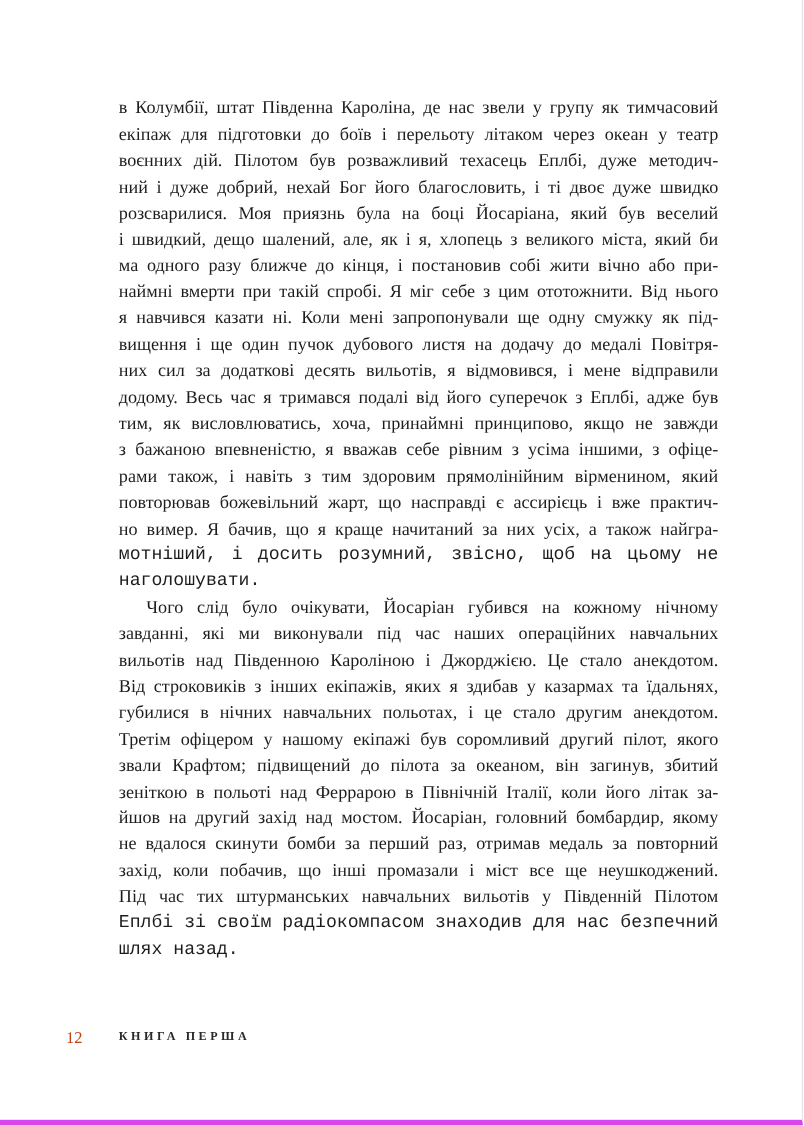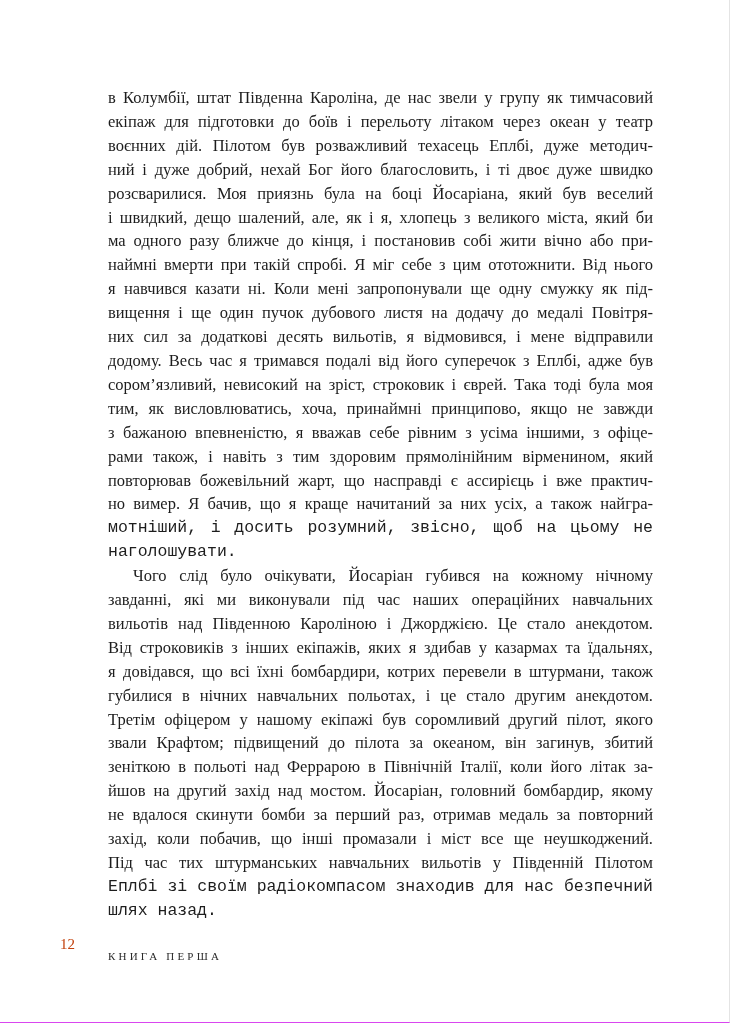--- a/index.html
+++ b/index.html
@@ -9,21 +9,21 @@
     height: 1024px;
     background: #ffffff;
     overflow: hidden;
   }
   .page {
     position: relative;
     width: 730px;
     height: 1023px;
     background: #ffffff;
     border-right: 1px solid #e4e4e4;
-    border-bottom: 1px solid #d946ef;
+    border-bottom: 5px solid #d946ef;
     box-sizing: border-box;
   }
   .text-block {
     position: absolute;
     left: 108px;
     top: 86px;
     width: 545px;
     font-family: "Liberation Serif", "DejaVu Serif", serif;
     font-size: 16.5px;
     line-height: 23.9px;
@@ -52,56 +52,55 @@
     position: absolute;
     left: 60px;
     top: 0;
     font-family: "Liberation Serif", "DejaVu Serif", serif;
     font-size: 15px;
     color: #c2410c;
   }
   .running-title {
     position: absolute;
     left: 108px;
-    top: 14px;
+    top: 0;
     font-family: "Liberation Serif", "DejaVu Serif", serif;
     font-size: 11px;
     letter-spacing: 3.2px;
     color: #2a2a2a;
+    font-weight: bold;
   }
 </style>
 </head>
 <body>
 
 <div class="page">
   <div class="text-block" id="textBlock">
       <div class="line">в Колумбії, штат Південна Кароліна, де нас звели у групу як тимчасовий</div>
       <div class="line">екіпаж для підготовки до боїв і перельоту літаком через океан у театр</div>
       <div class="line">воєнних дій. Пілотом був розважливий техасець Еплбі, дуже методич-</div>
       <div class="line">ний і дуже добрий, нехай Бог його благословить, і ті двоє дуже швидко</div>
       <div class="line">розсварилися. Моя приязнь була на боці Йосаріана, який був веселий</div>
       <div class="line">і швидкий, дещо шалений, але, як і я, хлопець з великого міста, який би</div>
       <div class="line">ма одного разу ближче до кінця, і постановив собі жити вічно або при-</div>
       <div class="line">наймні вмерти при такій спробі. Я міг себе з цим ототожнити. Від нього</div>
       <div class="line">я навчився казати ні. Коли мені запропонували ще одну смужку як під-</div>
       <div class="line">вищення і ще один пучок дубового листя на додачу до медалі Повітря-</div>
       <div class="line">них сил за додаткові десять вильотів, я відмовився, і мене відправили</div>
       <div class="line">додому. Весь час я тримався подалі від його суперечок з Еплбі, адже був</div>
-      <div class="line">сором’язливий, невисокий на зріст, строковик і єврей. Така тоді була моя</div>
       <div class="line">тим, як висловлюватись, хоча, принаймні принципово, якщо не завжди</div>
       <div class="line">з бажаною впевненістю, я вважав себе рівним з усіма іншими, з офіце-</div>
       <div class="line">рами також, і навіть з тим здоровим прямолінійним вірменином, який</div>
       <div class="line">повторював божевільний жарт, що насправді є ассирієць і вже практич-</div>
       <div class="line">но вимер. Я бачив, що я краще начитаний за них усіх, а також найгра-</div>
       <div class="line last">мотніший, і досить розумний, звісно, щоб на цьому не наголошувати.</div>
       <div class="line indent">Чого слід було очікувати, Йосаріан губився на кожному нічному</div>
       <div class="line">завданні, які ми виконували під час наших операційних навчальних</div>
       <div class="line">вильотів над Південною Кароліною і Джорджією. Це стало анекдотом.</div>
       <div class="line">Від строковиків з інших екіпажів, яких я здибав у казармах та їдальнях,</div>
-      <div class="line">я довідався, що всі їхні бомбардири, котрих перевели в штурмани, також</div>
       <div class="line">губилися в нічних навчальних польотах, і це стало другим анекдотом.</div>
       <div class="line">Третім офіцером у нашому екіпажі був соромливий другий пілот, якого</div>
       <div class="line">звали Крафтом; підвищений до пілота за океаном, він загинув, збитий</div>
       <div class="line">зеніткою в польоті над Феррарою в Північній Італії, коли його літак за-</div>
       <div class="line">йшов на другий захід над мостом. Йосаріан, головний бомбардир, якому</div>
       <div class="line">не вдалося скинути бомби за перший раз, отримав медаль за повторний</div>
       <div class="line">захід, коли побачив, що інші промазали і міст все ще неушкоджений.</div>
       <div class="line">Під час тих штурманських навчальних вильотів у Південній Пілотом</div>
       <div class="line last">Еплбі зі своїм радіокомпасом знаходив для нас безпечний шлях назад.</div>
     </div>

